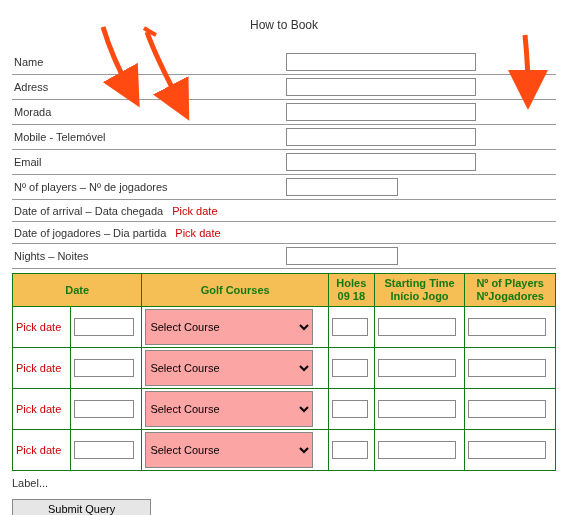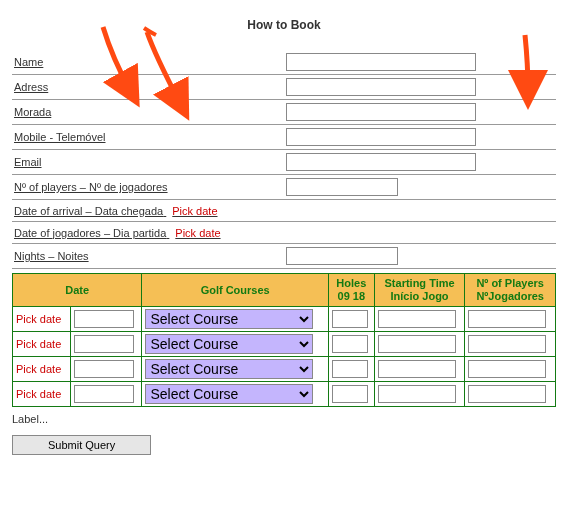--- a/index.html
+++ b/index.html
@@ -9,34 +9,32 @@
     font-family: Verdana, Arial, sans-serif;
     font-size: 11px;
     color: #333;
     width: 568px;
     background: #fff;
   }
   .title {
     text-align: center;
     font-size: 12px;
     margin: 6px 0 18px 0;
-    font-weight: bold;
   }
   .form-table {
     width: 100%;
     border-collapse: collapse;
   }
   .form-table tr {
     border-bottom: 1px solid #999;
   }
   .form-table td {
     padding: 3px 2px;
     vertical-align: middle;
     height: 22px;
-    text-decoration: underline;
   }
   .form-table td.label {
     width: 272px;
     white-space: nowrap;
   }
   .text-input {
     width: 190px;
     height: 18px;
     border: 1px solid #888;
     font-size: 11px;
@@ -86,24 +84,24 @@
     white-space: nowrap;
   }
   .grid .date-input {
     width: 60px;
     height: 18px;
     border: 1px solid #888;
     font-size: 11px;
   }
   .grid select {
     width: 168px;
-    height: 20px;
-    font-size: 14px;
-    border: 1px solid #888;
-    background: #c4b5fd;
+    height: 36px;
+    font-size: 11px;
+    border: 1px solid #888;
+    background: #fca5a5;
   }
   .grid .holes-input { width: 36px; height: 18px; border: 1px solid #888; font-size: 11px; }
   .grid .start-input { width: 78px; height: 18px; border: 1px solid #888; font-size: 11px; }
   .grid .np-input { width: 78px; height: 18px; border: 1px solid #888; font-size: 11px; }
   .submit-row {
     margin-top: 6px;
     display: flex;
     align-items: flex-start;
     gap: 10px;
     font-size: 11px;

